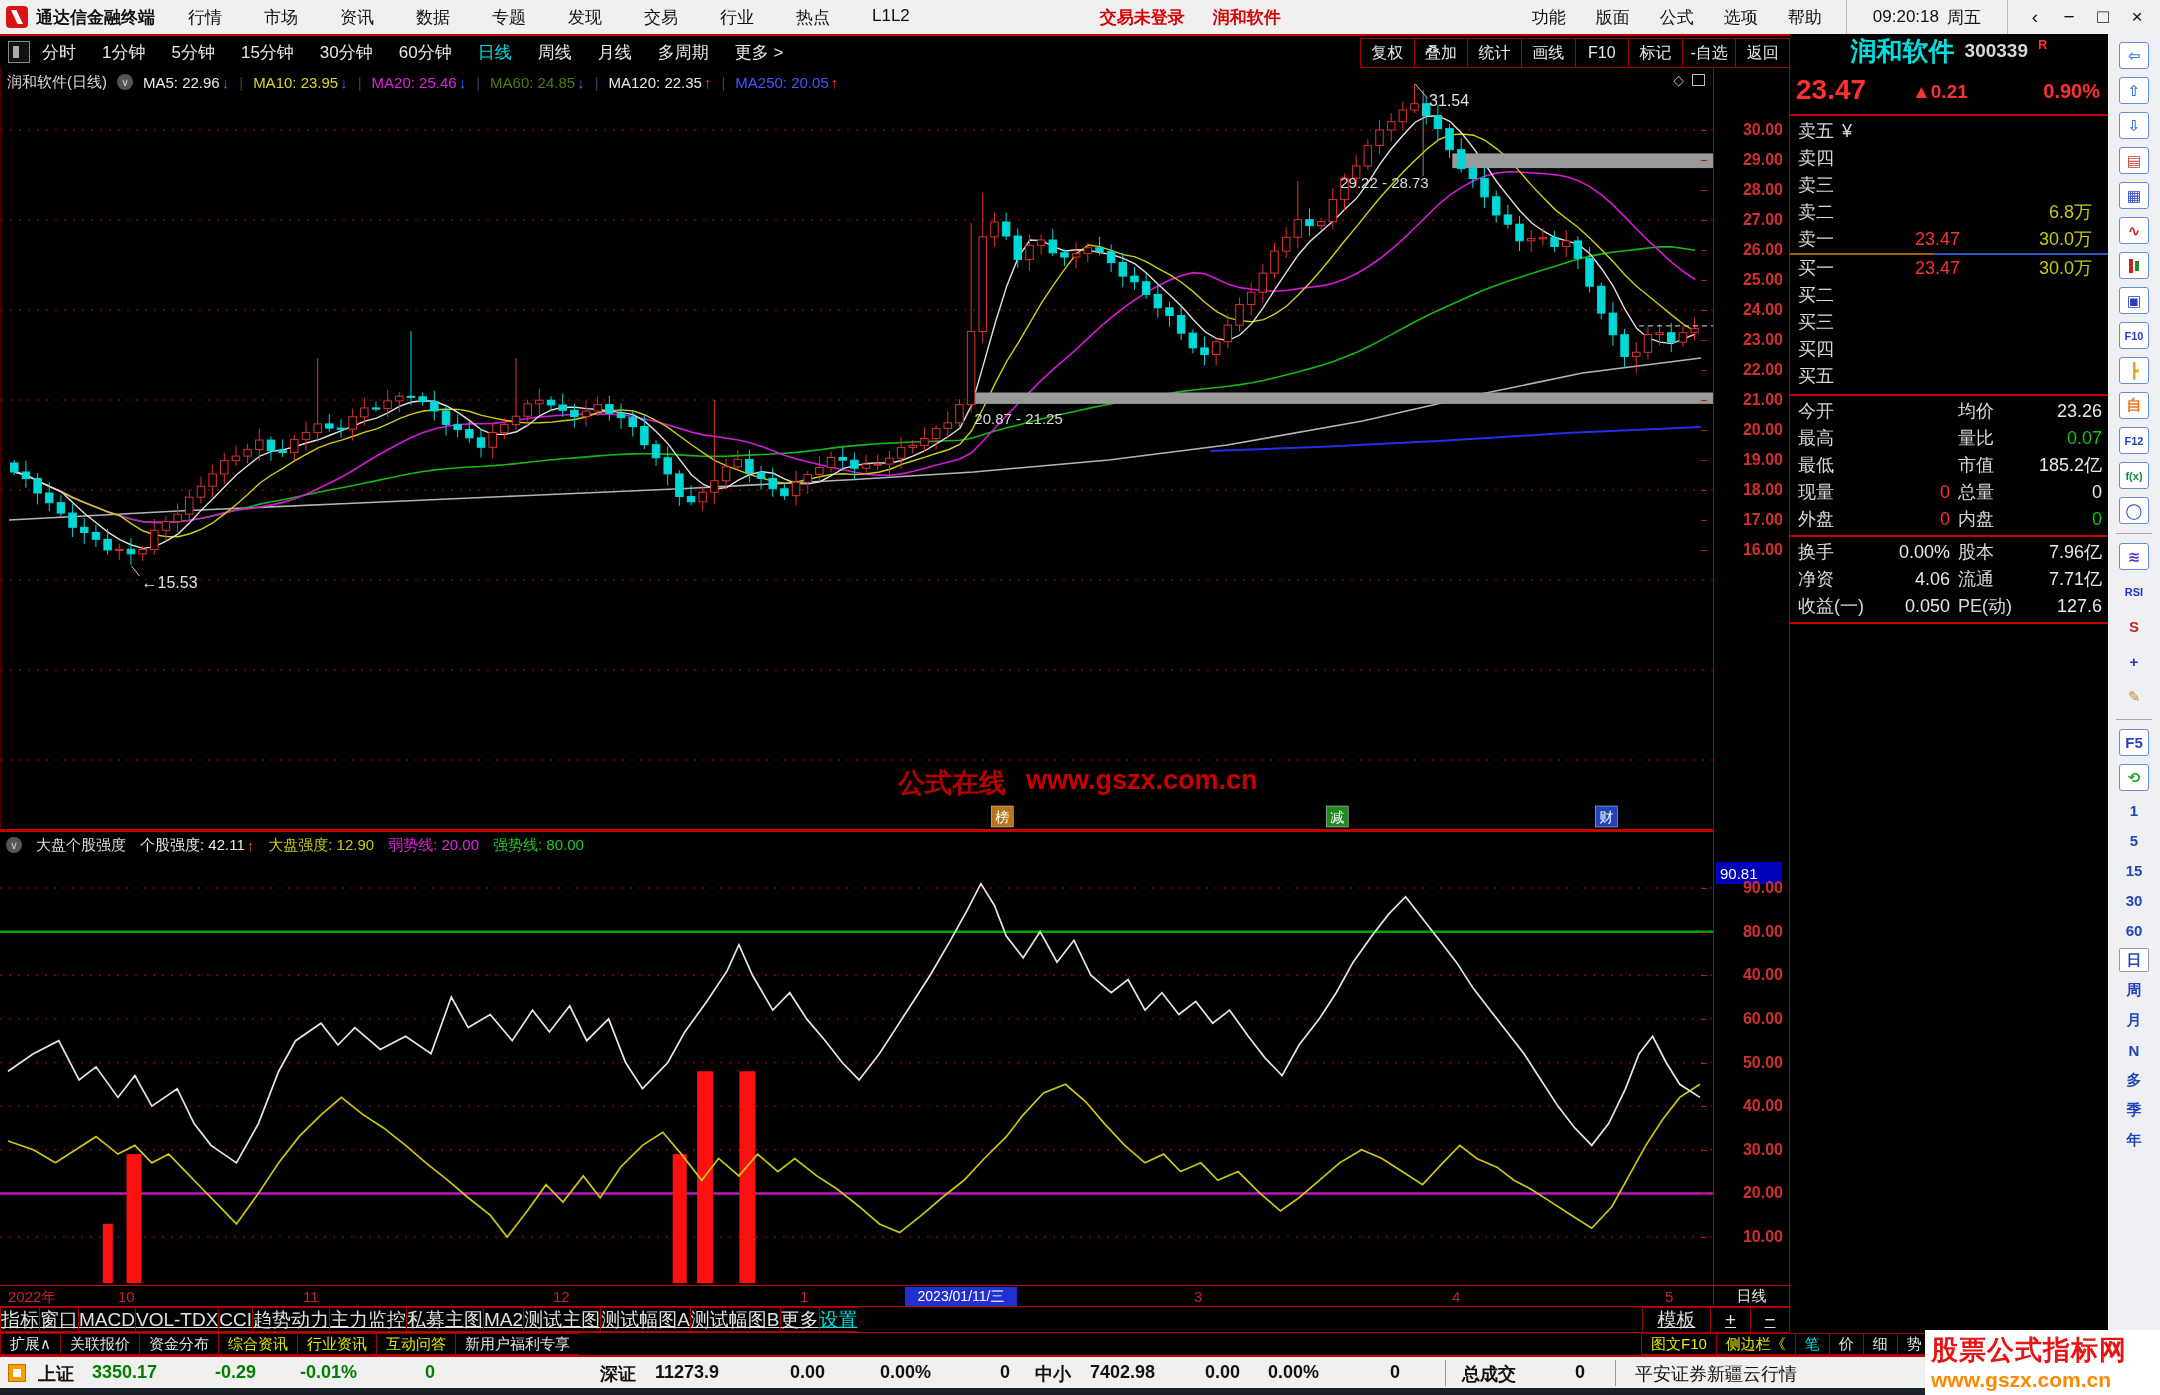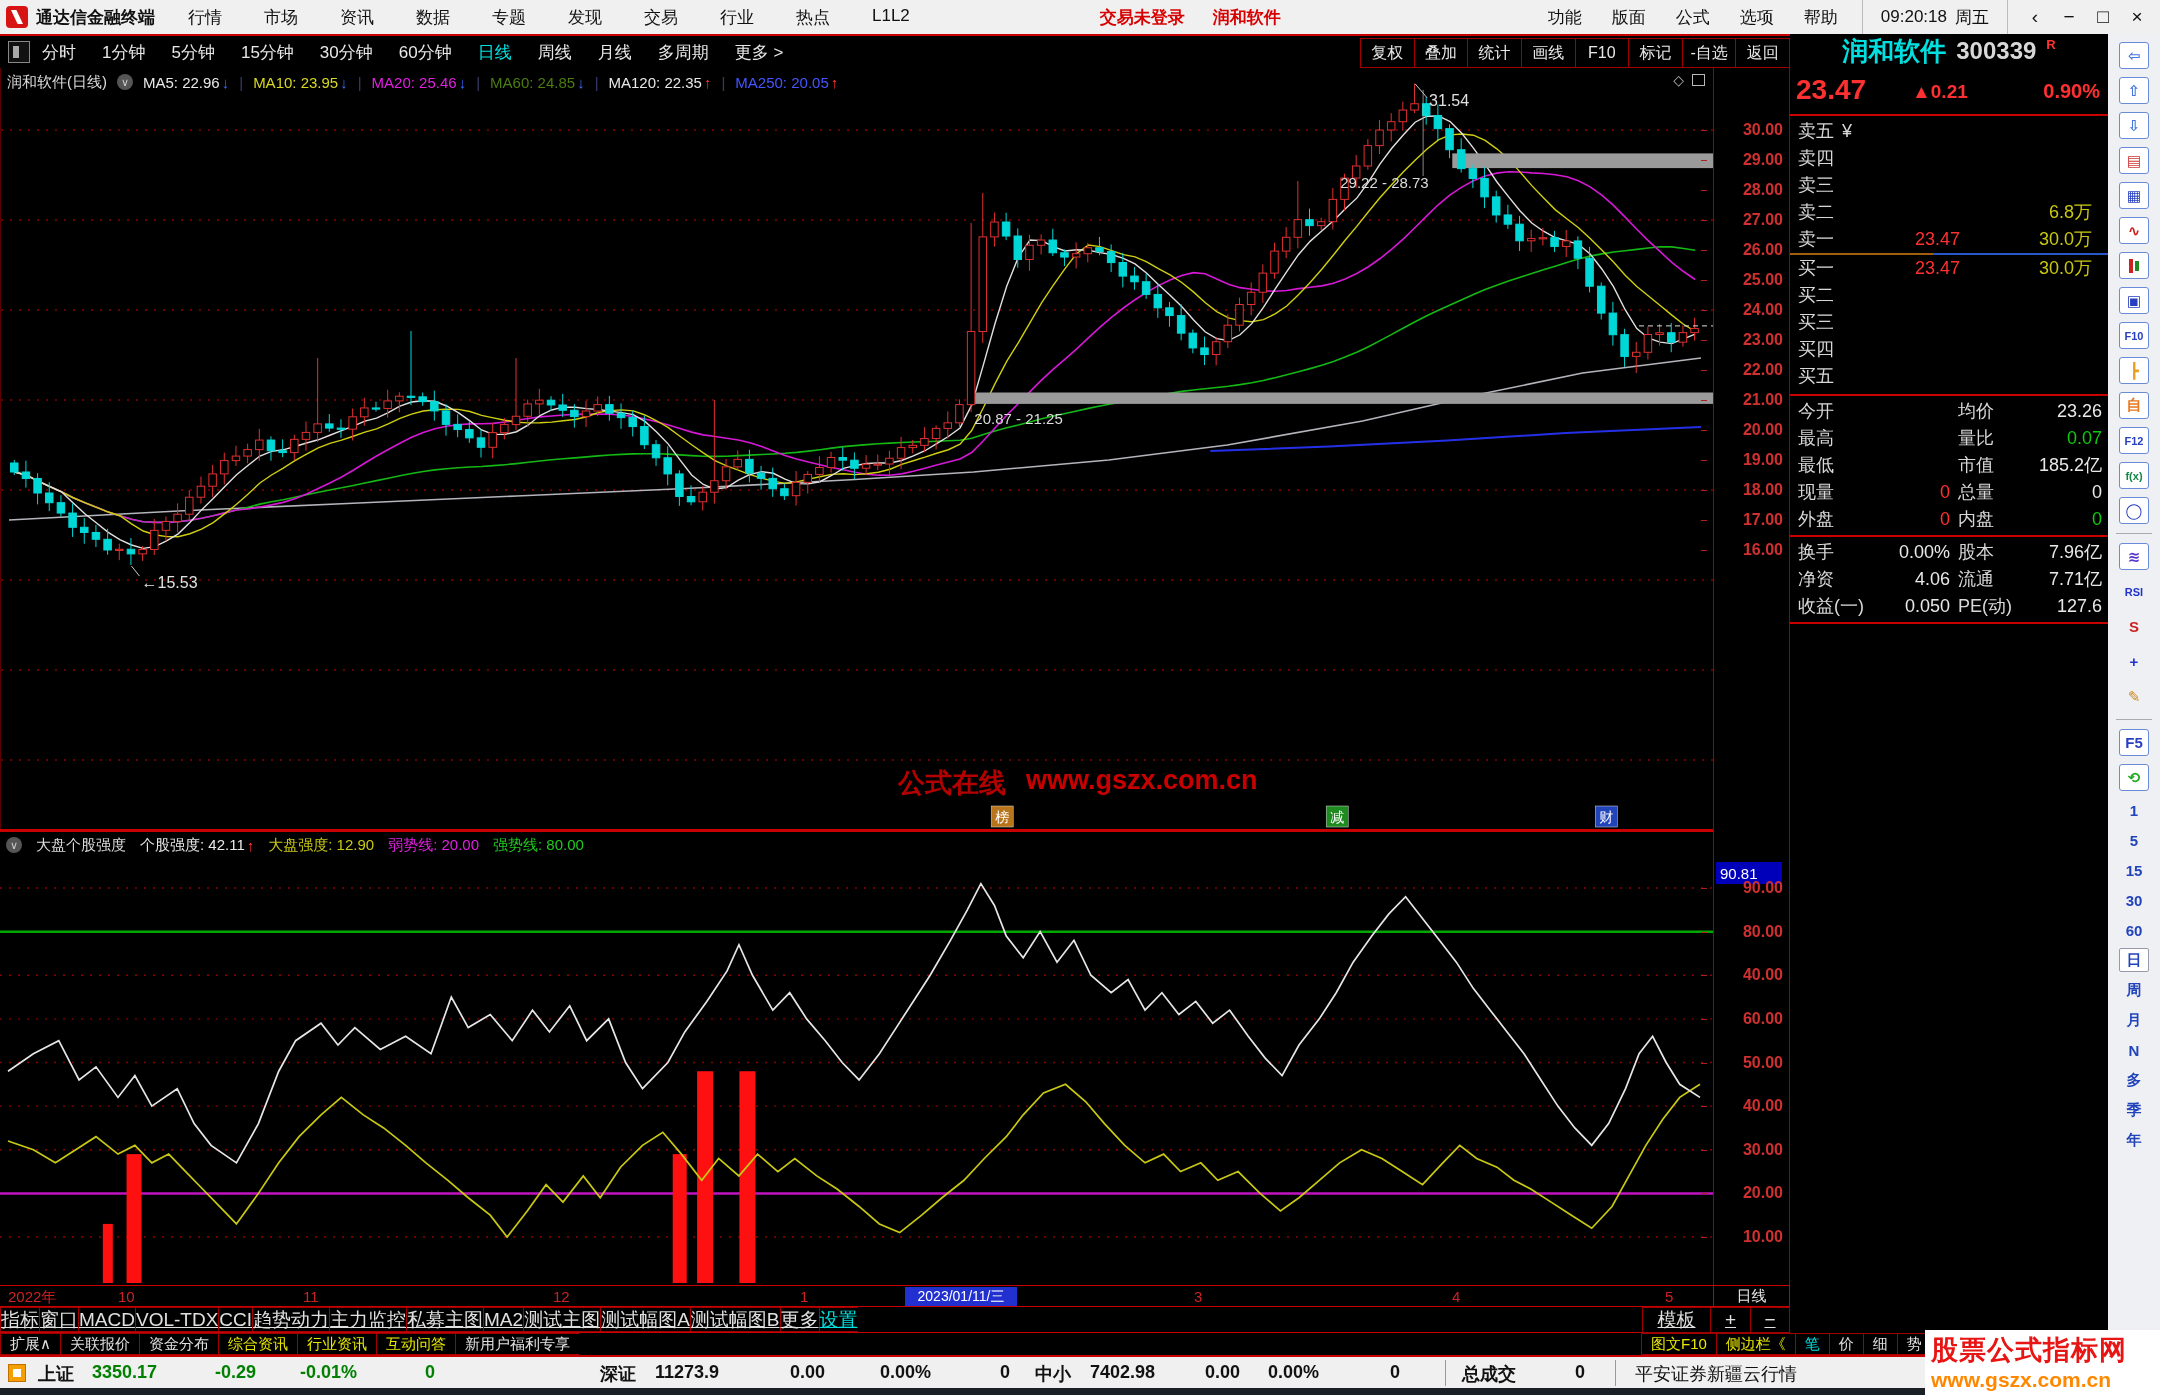--- a/index.html
+++ b/index.html
@@ -11,41 +11,41 @@
   #titlebar{position:absolute;left:0;top:0;width:2160px;height:34px;background:#f0f0f0;
             display:flex;align-items:center;font-size:17px;color:#111;}
   #logo{width:22px;height:22px;margin:0 8px 0 6px;background:#d81313;border-radius:4px;position:relative;}
   #logo:before{content:"";position:absolute;left:5px;top:4px;width:12px;height:14px;background:#fff;
                clip-path:polygon(0 0,45% 0,100% 100%,55% 100%);}
   .app-title{font-weight:bold;margin-right:33px;}
   #menu-items{display:flex;gap:42px;}
   .mitem{cursor:default;}
   .red-t{color:#d80000;font-weight:bold;}
   #menu-right{display:flex;gap:30px;margin-left:auto;}
-  #time-box{border-left:1px solid #bbb;border-right:1px solid #bbb;padding:0 18px;margin-left:24px;
+  #time-box{border-left:1px solid #bbb;border-right:1px solid #bbb;padding:0 26px;margin-left:24px;
             height:34px;display:flex;align-items:center;gap:8px;}
   #win-controls{display:flex;gap:0;margin:0 6px 0 10px;}
   #win-controls span{width:34px;text-align:center;font-size:19px;cursor:default;}
 
   
   #toolbar{position:absolute;left:0;top:34px;width:2160px;height:34px;background:#000;
            border-top:2px solid #c80000;display:flex;align-items:center;color:#e8e8e8;font-size:17px;}
   #layout-icon{width:22px;height:22px;border:1px solid #888;margin:0 12px 0 8px;position:relative;background:#111;}
   #layout-icon:before{content:"";position:absolute;left:4px;top:4px;width:6px;height:12px;background:#aaa;}
   #period-items{display:flex;gap:26px;}
   .pitem{cursor:default;}
   .pitem.active{color:#00e0e0;}
   #toolbar-buttons{position:absolute;left:1360px;top:2px;height:30px;width:430px;display:flex;}
   #toolbar-buttons div{flex:1;border:1px solid #a00000;border-right:none;display:flex;align-items:center;
                        justify-content:center;font-size:16px;color:#e8e8e8;}
   #toolbar-buttons div:last-child{border-right:1px solid #a00000;}
   #stock-header{position:absolute;left:1790px;top:34px;width:318px;height:34px;background:#000;
                 display:flex;align-items:center;justify-content:center;gap:10px;}
   #stock-name{color:#00e0e0;font-size:26px;font-weight:bold;}
-  #stock-code{color:#d8d8d8;font-size:24px;font-weight:bold;}
+  #stock-code{color:#d8d8d8;font-size:19px;font-weight:bold;}
   #stock-badge{color:#ff3030;font-size:13px;font-weight:bold;align-self:flex-start;margin-top:3px;}
 
   
   #main-chart{position:absolute;left:0;top:68px;width:1713px;height:762px;background:#000;
               border-left:1px solid #5a0000;}
   #ma-line{position:absolute;left:6px;top:2px;height:24px;display:flex;align-items:center;gap:10px;
            font-size:15px;z-index:6;}
   .chart-title{color:#dcdcdc;}
   .collapse-icon{width:16px;height:16px;border-radius:50%;background:#555;color:#ccc;font-size:11px;
                  display:flex;align-items:center;justify-content:center;}

